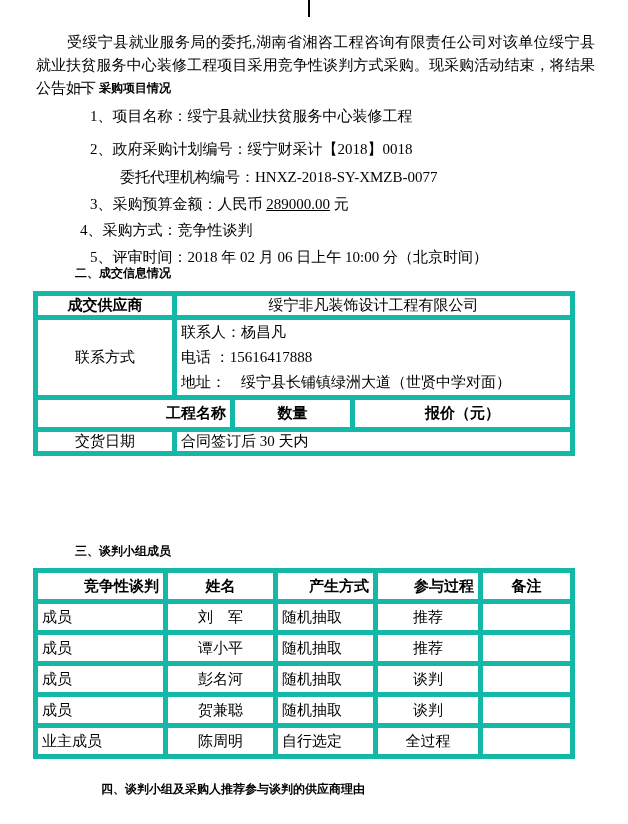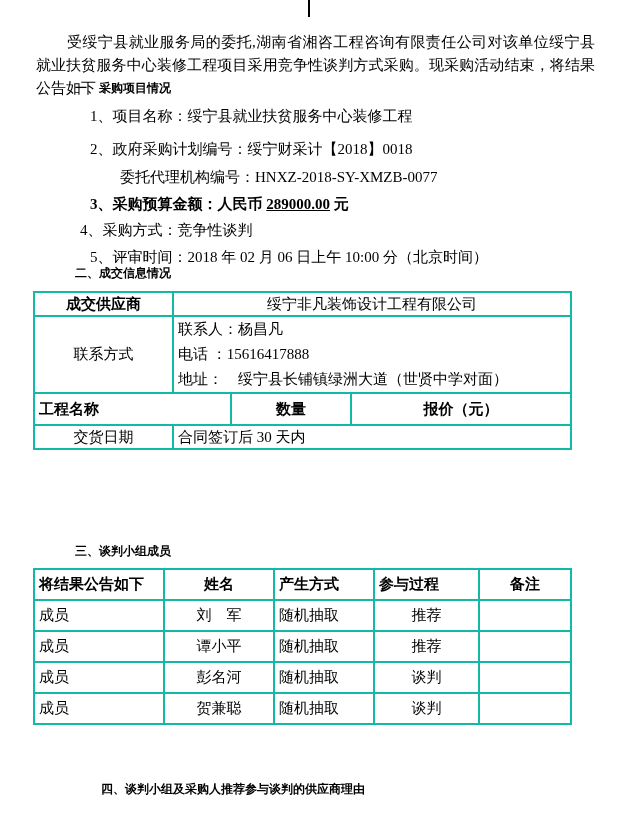--- a/index.html
+++ b/index.html
@@ -24,41 +24,41 @@
     font-weight:bold; font-size:12px; white-space:nowrap;
   }
   .h1 { left:75px; top:80px; }
   .h2 { left:75px; top:265px; }
   .h3 { left:75px; top:543px; }
   .h4 { left:88px; top:781px;margin-left:13px; }
   .item { white-space:nowrap; }
   .i1 { left:90px; top:107px; }
   .i2 { left:90px; top:140px; }
   .i2b { left:120px; top:168px; }
-  .i3 { left:90px; top:195px;font-weight:bold; }
+  .i3 { left:90px; top:195px; }
   .i4 { left:80px; top:221px; }
   .i5 { left:90px; top:248px; }
   .u  { text-decoration:underline; }
 
   table.doc-table {
     position:absolute; left:33px;
     border-collapse:collapse; table-layout:fixed;
     width:537px;
     border:2px solid #000;
     font-size:15px;
   }
   .tableA { top:291px; }
   .tableB { top:568px; }
   .doc-table td {
-    border:2px solid #14b8a6;
+    border:5px solid #14b8a6;
     vertical-align:middle;
     padding:0 4px;
     overflow:hidden;
   }
-  .b  { font-weight:bold; }
+  .b  { font-weight:bold;text-align:right; }
   .c  { text-align:center; }
   .pl10 { padding-left:10px; }
   .pl20 { padding-left:20px;margin-left:20px; }
   .contact-cell { padding-left:12px; }
   .contact-cell div { line-height:25px; }
   .rowh26 { height:24px; }
   .rowh75 { height:73px; }
   .rowh34 { height:32px; }
   .rowh86 { height:84px; }
   .rowh34b { height:31px; }
@@ -118,21 +118,21 @@
 <table class="doc-table tableB">
   <colgroup>
     <col style="width:130px">
       <col style="width:110px">
       <col style="width:100px">
       <col style="width:105px">
       <col style="width:92px">
   </colgroup>
   <tbody>
       <tr class="rowh34b">
-    <td class="b pl10">将结果公告如下</td>
+    <td class="b pl10">竞争性谈判</td>
     <td class="b c">姓名</td>
     <td class="b pl10">产生方式</td>
     <td class="b pl10">参与过程</td>
     <td class="b c">备注</td>
   </tr>
   <tr class="rowh34b">
     <td class="pl20">成员</td>
     <td class="c">刘　军</td>
     <td class="pl10">随机抽取</td>
     <td class="c">推荐</td>
@@ -152,16 +152,23 @@
     <td class="c">谈判</td>
     <td class="c"></td>
   </tr>
   <tr class="rowh34b">
     <td class="pl20">成员</td>
     <td class="c">贺兼聪</td>
     <td class="pl10">随机抽取</td>
     <td class="c">谈判</td>
     <td class="c"></td>
   </tr>
+  <tr class="rowh34b">
+    <td class="pl20">业主成员</td>
+    <td class="c">陈周明</td>
+    <td class="pl10">自行选定</td>
+    <td class="c">全过程</td>
+    <td class="c"></td>
+  </tr>
 </tbody>
   </table>
 
 <div class="abs hding h4">四、谈判小组及采购人推荐参与谈判的供应商理由</div>
 
 </body></html>

